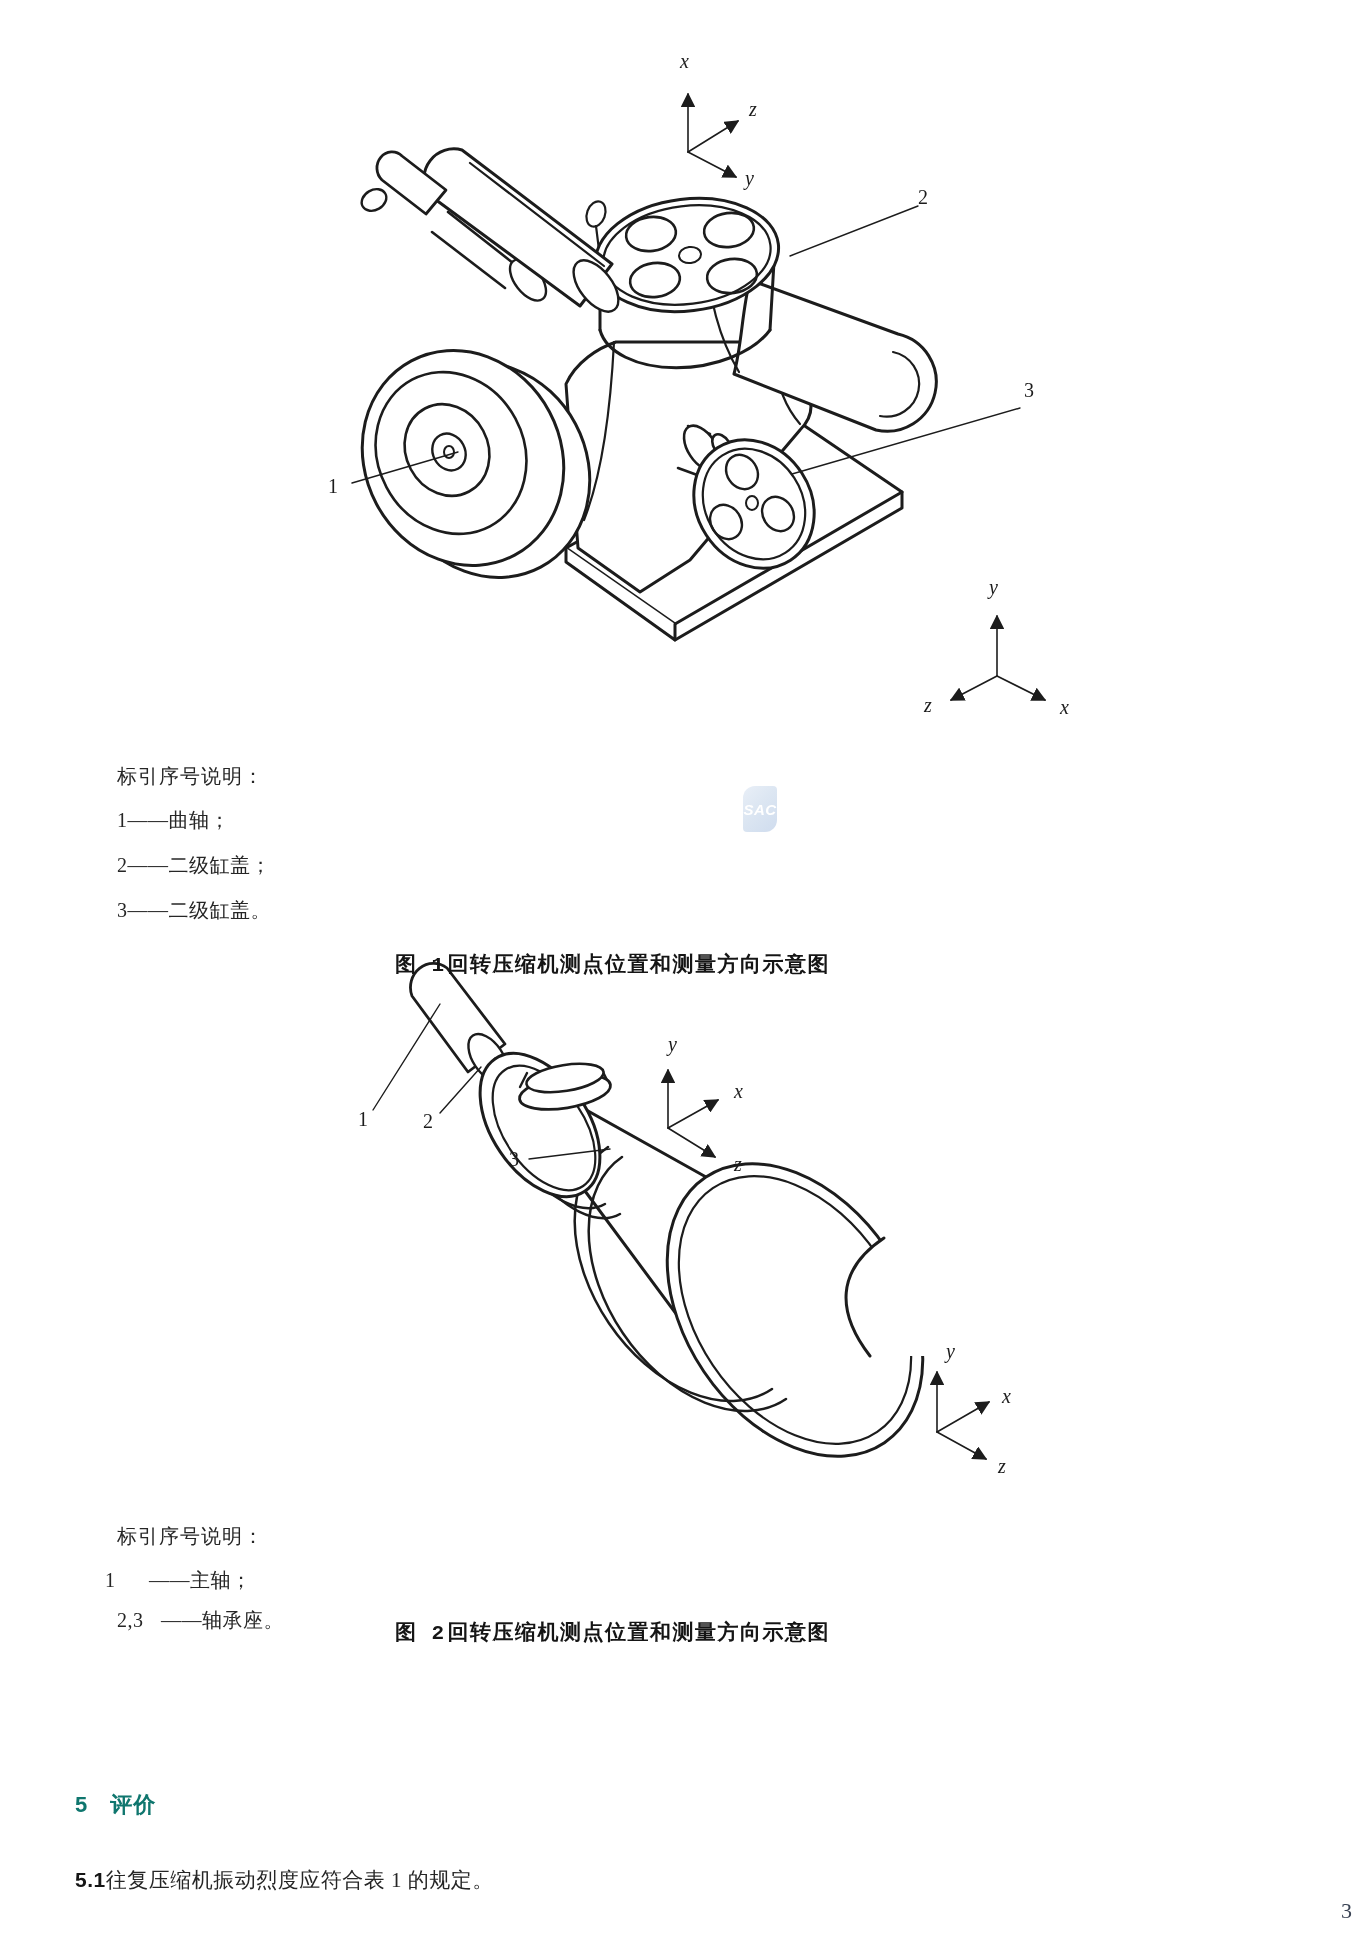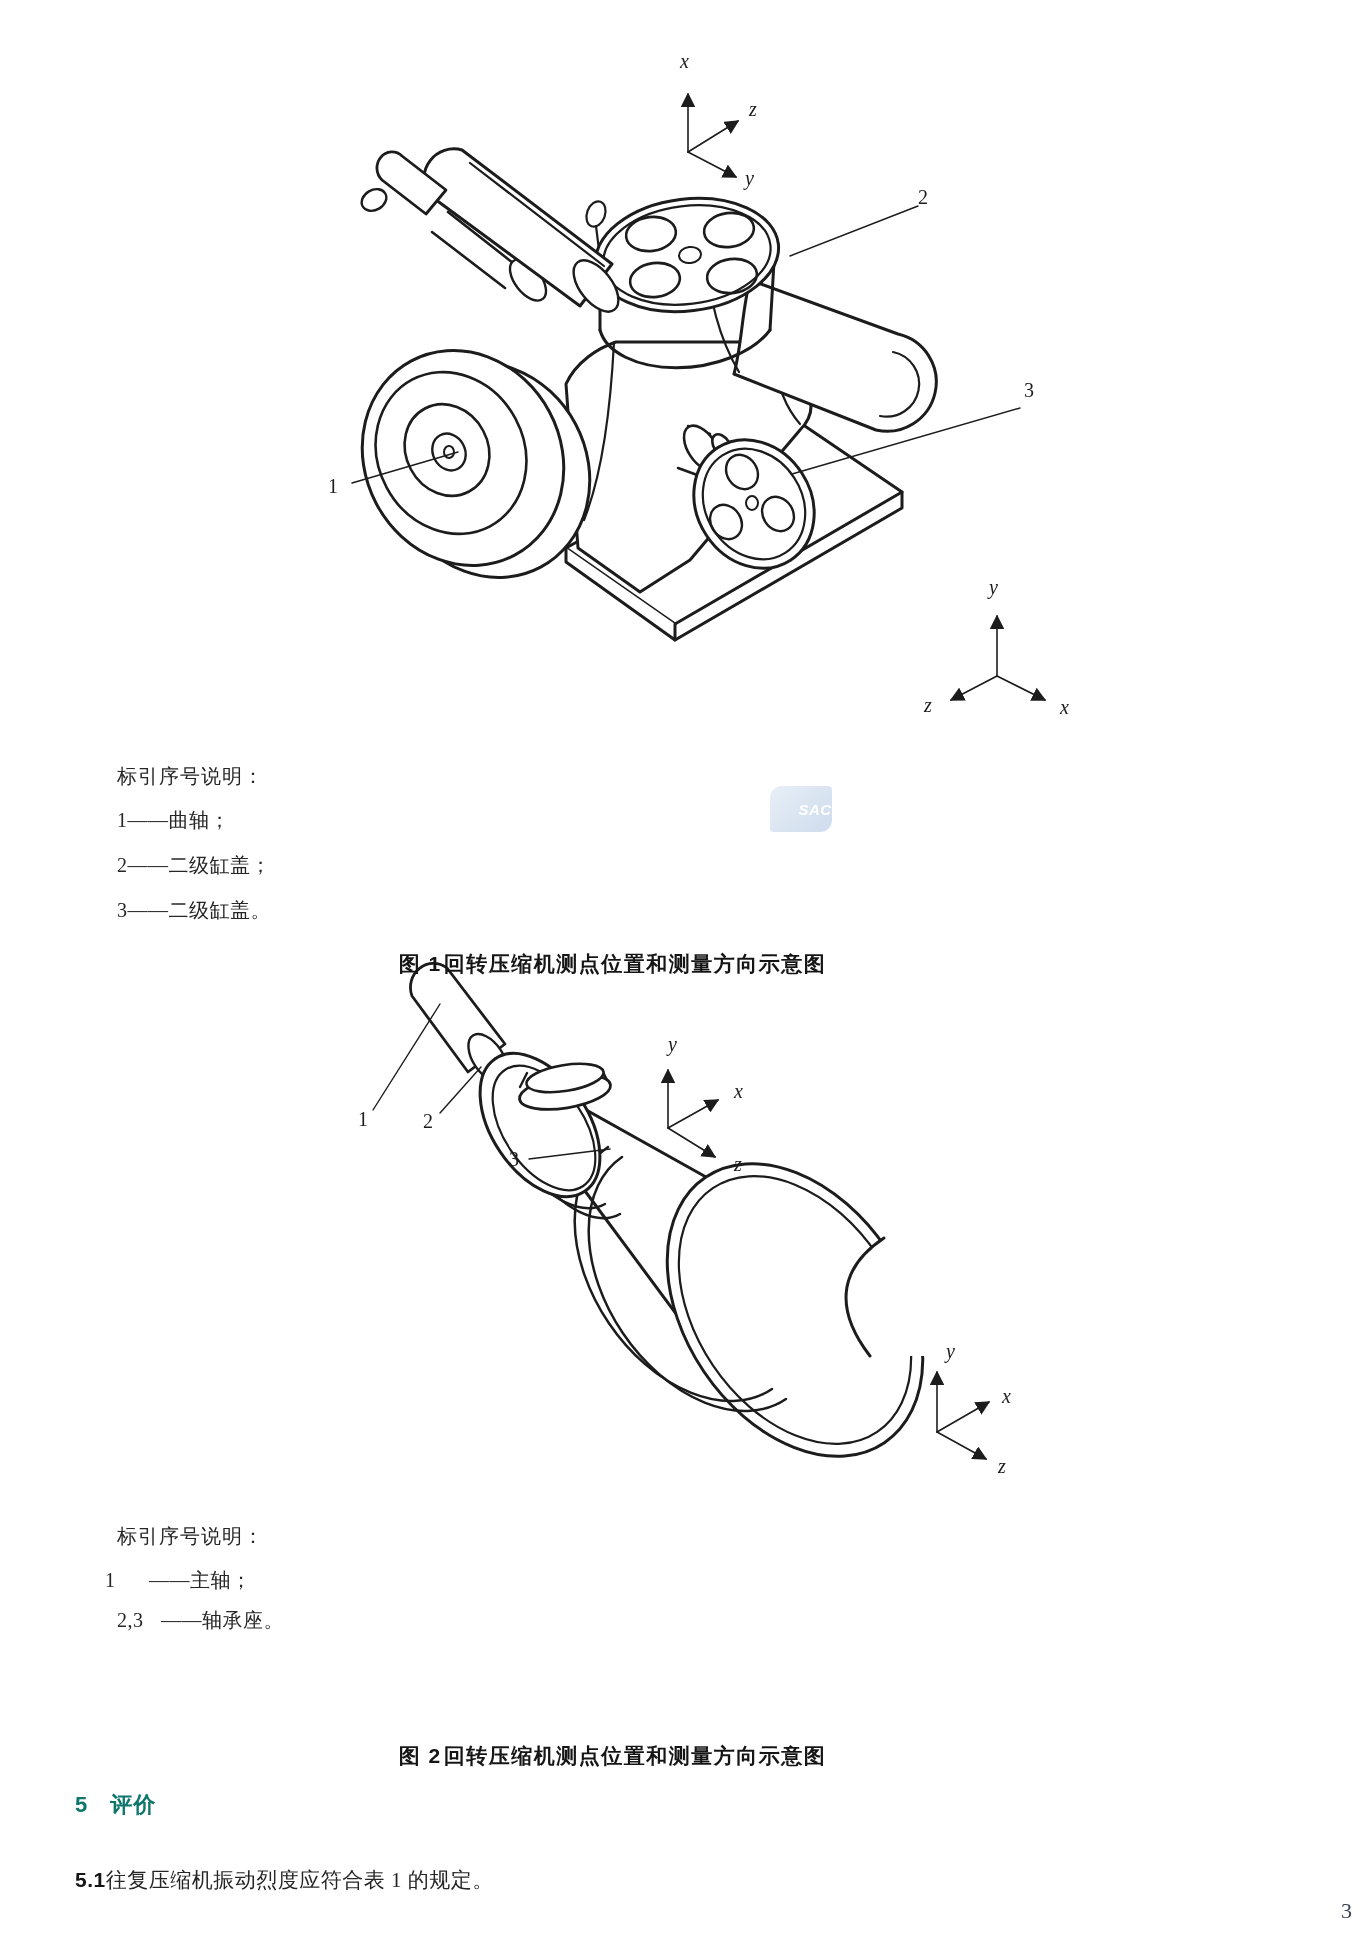--- a/index.html
+++ b/index.html
@@ -23,47 +23,46 @@
   .legend-item{
     position:absolute;font-size:20px;letter-spacing:0.5px;color:#262626;white-space:nowrap;
   }
   .legend-item .num{display:inline-block;}
   .fig2-num{min-width:44px;}
   .caption{
     position:absolute;left:75px;width:1075px;text-align:center;
     font-family:"Liberation Sans","DejaVu Sans",sans-serif;font-weight:bold;
     font-size:21px;letter-spacing:1.5px;color:#151515;white-space:nowrap;
   }
-  .caption .cap-num{margin-right:2px;}
+  .caption .cap-num{margin-right:2px;font-family:Liberation Mono, monospace;}
   .section-heading{
     position:absolute;left:75px;
     font-family:"Liberation Sans","DejaVu Sans",sans-serif;font-weight:bold;
     font-size:22px;color:#0f766e;letter-spacing:1px;
   }
   .section-heading .sec-num{margin-right:22px;}
   .clause{
     position:absolute;left:75px;font-size:21px;color:#262626;letter-spacing:0.5px;white-space:nowrap;
   }
   .clause .cl-num{
     font-family:"Liberation Sans","DejaVu Sans",sans-serif;font-weight:bold;
     color:#151515;
   }
   .page-number{
     position:absolute;left:1312px;top:1898px;width:40px;text-align:right;
     font-size:22px;color:#3a4354;
   }
   .watermark{
-    position:absolute;left:770px;top:786px;width:34px;height:46px;
+    position:absolute;left:743px;top:786px;width:34px;height:46px;
     background:linear-gradient(135deg,#e9eff7 0%,#dce6f2 45%,#cfdcee 100%);
     border-radius:12px 4px 12px 4px;
     display:flex;align-items:center;justify-content:center;
     font-family:"Liberation Sans","DejaVu Sans",sans-serif;
     font-weight:bold;font-style:italic;font-size:15px;color:#ffffff;
     letter-spacing:0.5px;
-    padding-left:28px;
   }
 </style>
 </head>
 <body>
 
 <svg class="art" viewBox="0 0 1366 1938">
   <defs>
     <marker id="ah" viewBox="0 0 10 10" refX="9" refY="5" markerWidth="9" markerHeight="9" orient="auto-start-reverse">
       <path d="M0,0 L10,5 L0,10 z" fill="#1c1c1c"></path>
     </marker>
@@ -246,19 +245,19 @@
 <span class="axis-label" style="left:998px;top:1455px">z</span>
 
 <span class="part-label" style="left:358px;top:1108px">1</span>
 <span class="part-label" style="left:423px;top:1110px">2</span>
 <span class="part-label" style="left:509px;top:1148px">3</span>
 
 <div class="legend-title" style="left:117px;top:1523px">标引序号说明：</div>
 <div class="legend-item" style="left:105px;top:1567px"><span class="num fig2-num">1</span><span>——主轴；</span></div>
 <div class="legend-item" style="left:117px;top:1607px"><span class="num fig2-num">2,3</span><span>——轴承座。</span></div>
 
-<div class="caption" style="top:1742px"><span class="cap-num">图 2</span><span>回转压缩机测点位置和测量方向示意图</span></div>
+<div class="caption" style="top:1618px"><span class="cap-num">图 2</span><span>回转压缩机测点位置和测量方向示意图</span></div>
 
 <div class="section-heading" style="top:1790px"><span class="sec-num">5</span><span>评价</span></div>
 
 <div class="clause" style="top:1866px"><span class="cl-num">5.1</span><span>往复压缩机振动烈度应符合表 1 的规定。</span></div>
 
 <div class="page-number">3</div>
 
 </body></html>

